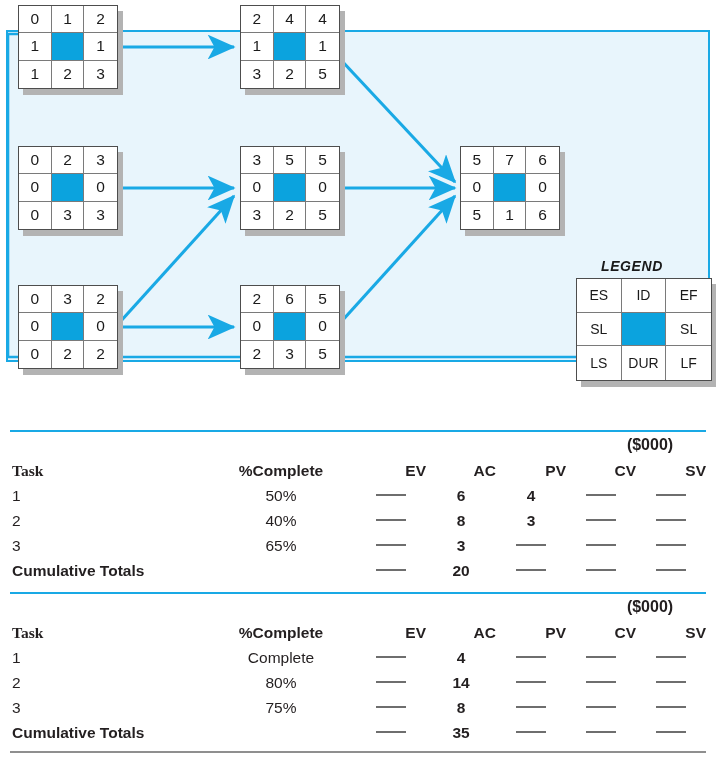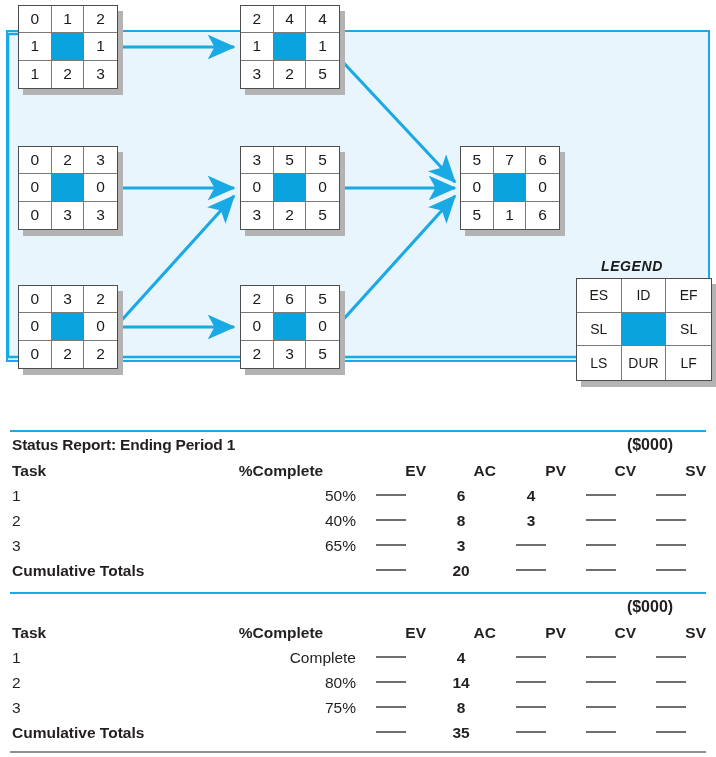--- a/index.html
+++ b/index.html
@@ -135,25 +135,25 @@
     padding: 0;
     height: 25px;
     font-size: 15.5px;
     color: #231f20;
     vertical-align: middle;
   }
   table.rpt th {
     font-weight: bold;
     text-align: right;
   }
-  table.rpt th.h-task { text-align: left; padding-left: 2px; }
+  table.rpt th.h-task { text-align: left; padding-left: 2px; font-family: Liberation Serif, serif; }
   table.rpt th.h-pct  { text-align: center; }
   table.rpt td.d-task { text-align: left; padding-left: 2px; font-weight: normal; }
   table.rpt td.d-task.total { font-weight: bold; }
-  table.rpt td.d-pct  { text-align: right; font-weight: normal; }
+  table.rpt td.d-pct  { text-align: center; font-weight: normal; }
   table.rpt td.d-num  { text-align: center; font-weight: bold; }
   .dash {
     display: inline-block;
     width: 30px;
     height: 0;
     border-top: 2.2px solid #6e6e6e;
     vertical-align: middle;
     position: relative;
     top: -1px;
   }
@@ -292,21 +292,20 @@
       <div class="cell c1 r3">LS</div>
       <div class="cell c2 r3">DUR</div>
       <div class="cell c3 r3">LF</div>
     </div>
   </div>
 </div>
 
 <div class="report" style="top:430px;">
   <div class="rule"></div>
   <div class="report-title-row">
-    <div class="report-title">Status Report: Ending Period 1</div>
     <div class="report-units">($000)</div>
   </div>
   <table class="rpt">
     <colgroup>
       <col class="c-task">
         <col class="c-pct">
         <col class="c-num">
         <col class="c-num">
       <col class="c-num">
         <col class="c-num">

